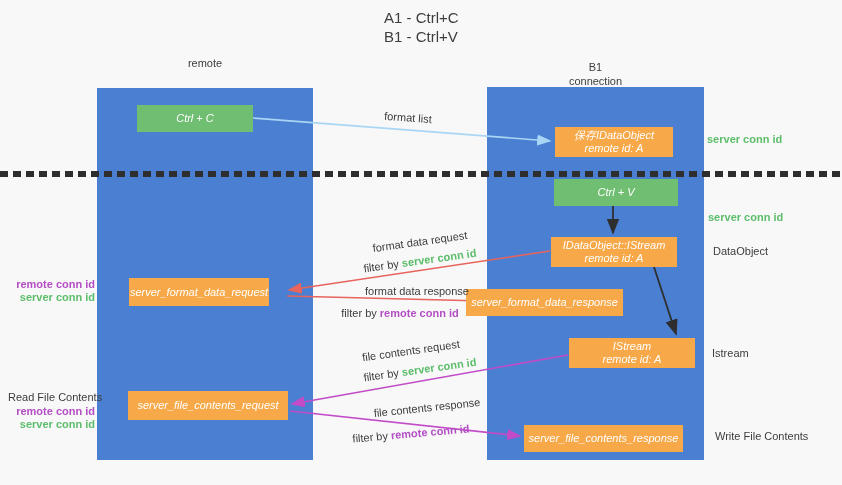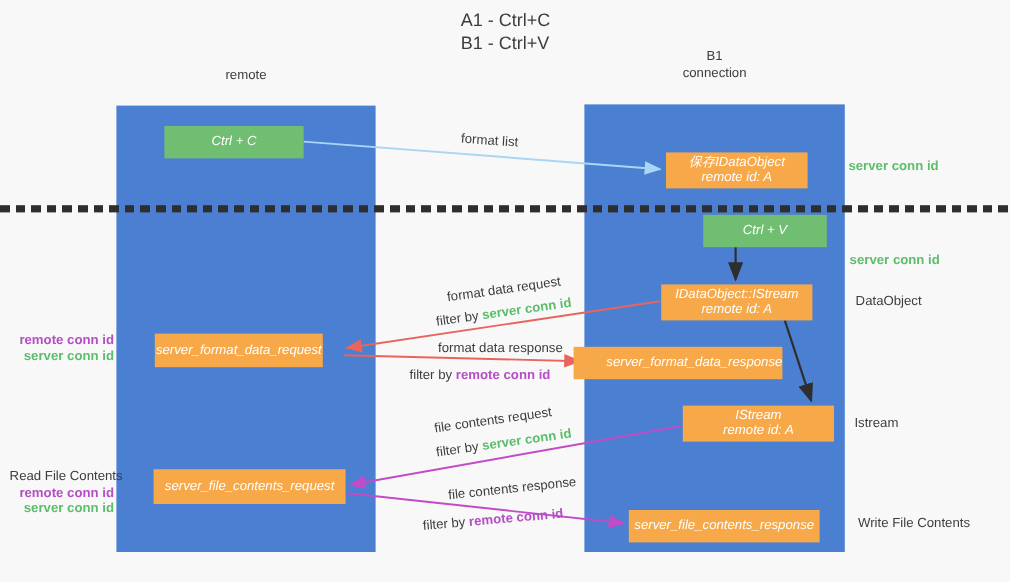--- a/index.html
+++ b/index.html
@@ -39,21 +39,21 @@
 <body>
 
 <div class="title">
   <div>A1 - Ctrl+C</div>
   <div>B1 - Ctrl+V</div>
 </div>
 
 <div class="lane-header" style="left:97px;top:56px;width:216px;">
   <div>remote</div>
 </div>
-<div class="lane-header" style="left:487px;top:40px;width:217px;">
+<div class="lane-header" style="left:487px;top:60px;width:217px;">
   <div>B1</div>
   <div>connection</div>
 </div>
 
 <div class="lane" style="left:97px;top:88px;width:216px;height:372px;"></div>
 <div class="lane" style="left:487px;top:87px;width:217px;height:373px;"></div>
 
 <div class="sep"></div>
 
 <svg class="arrows" width="842" height="485">
@@ -80,31 +80,31 @@
   <line class="s-mag" x1="290" y1="411" x2="520" y2="436" stroke-width="1.6" marker-end="url(#m-mag)"></line>
 </svg>
 
 <div class="box green" style="left:137px;top:105px;width:116px;height:27px;">
   <div>Ctrl + C</div>
 </div>
 <div class="box orange" style="left:555px;top:127px;width:118px;height:30px;">
   <div>保存IDataObject</div>
   <div>remote id: A</div>
 </div>
-<div class="box green" style="left:554px;top:179px;width:103px;height:27px;margin-left:32px;">
+<div class="box green" style="left:554px;top:179px;width:124px;height:27px;">
   <div>Ctrl + V</div>
 </div>
 <div class="box orange" style="left:551px;top:237px;width:126px;height:30px;">
   <div>IDataObject::IStream</div>
   <div>remote id: A</div>
 </div>
 <div class="box orange" style="left:129px;top:278px;width:140px;height:28px;">
   <div>server_format_data_request</div>
 </div>
-<div class="box orange" style="left:478px;top:289px;width:174px;height:27px;align-items:flex-end;">
+<div class="box orange" style="left:466px;top:289px;width:157px;height:27px;">
   <div>server_format_data_response</div>
 </div>
 <div class="box orange" style="left:569px;top:338px;width:126px;height:30px;">
   <div>IStream</div>
   <div>remote id: A</div>
 </div>
 <div class="box orange" style="left:128px;top:391px;width:160px;height:29px;">
   <div>server_file_contents_request</div>
 </div>
 <div class="box orange" style="left:524px;top:425px;width:159px;height:27px;">

